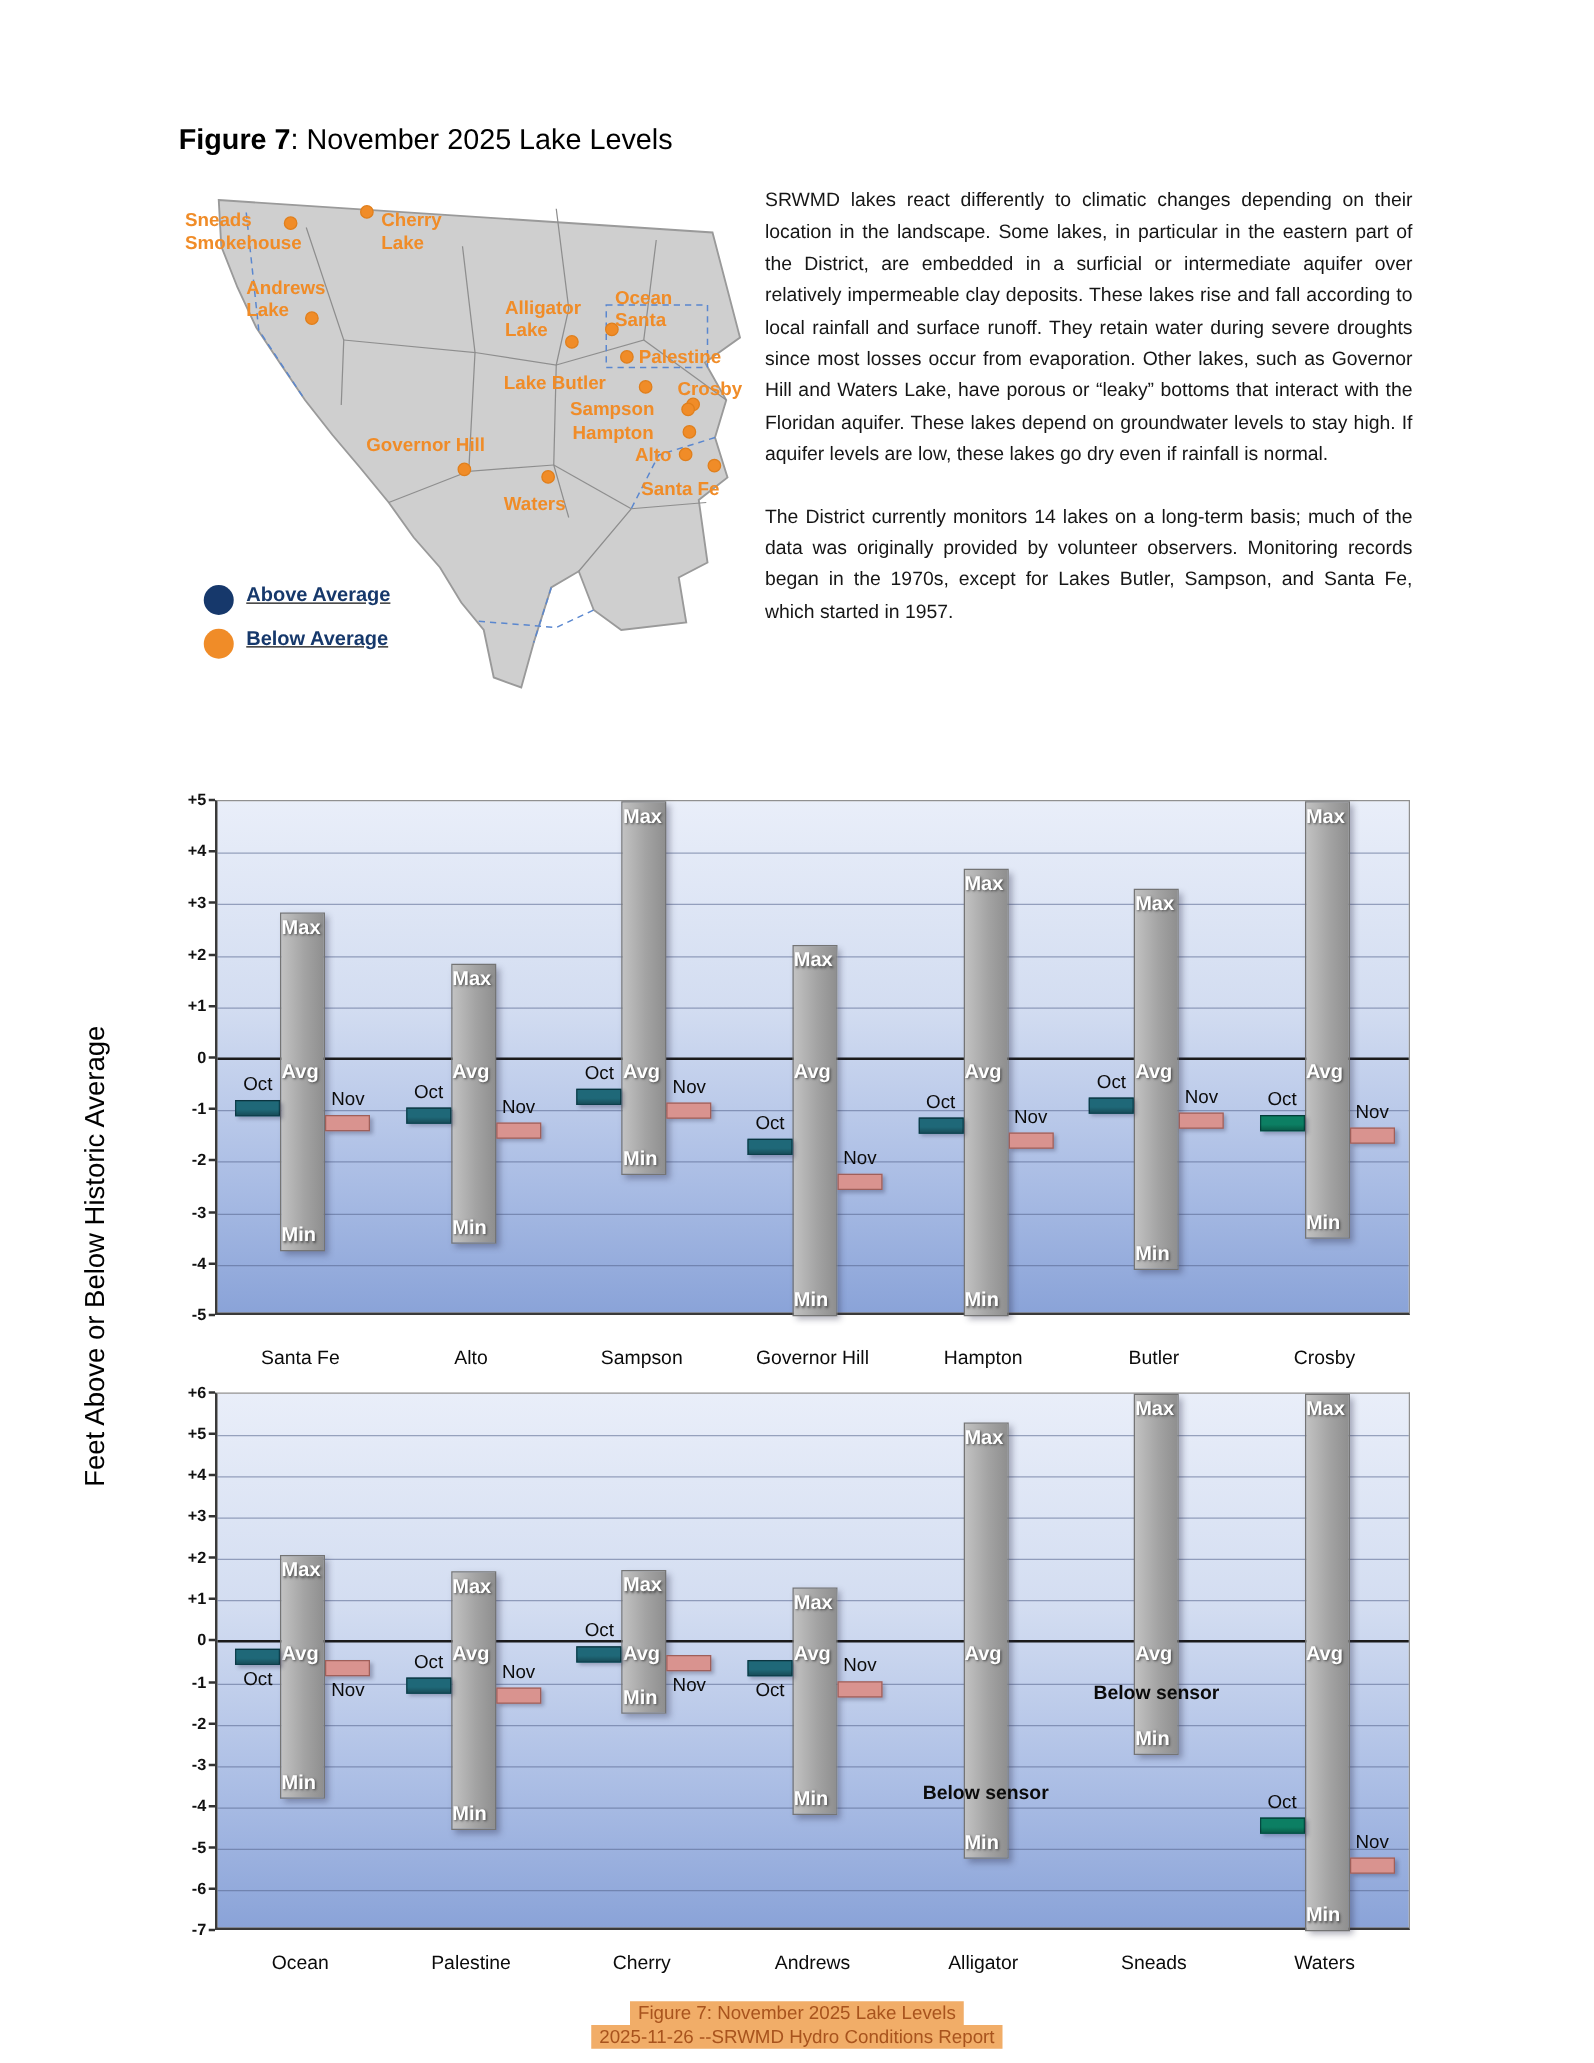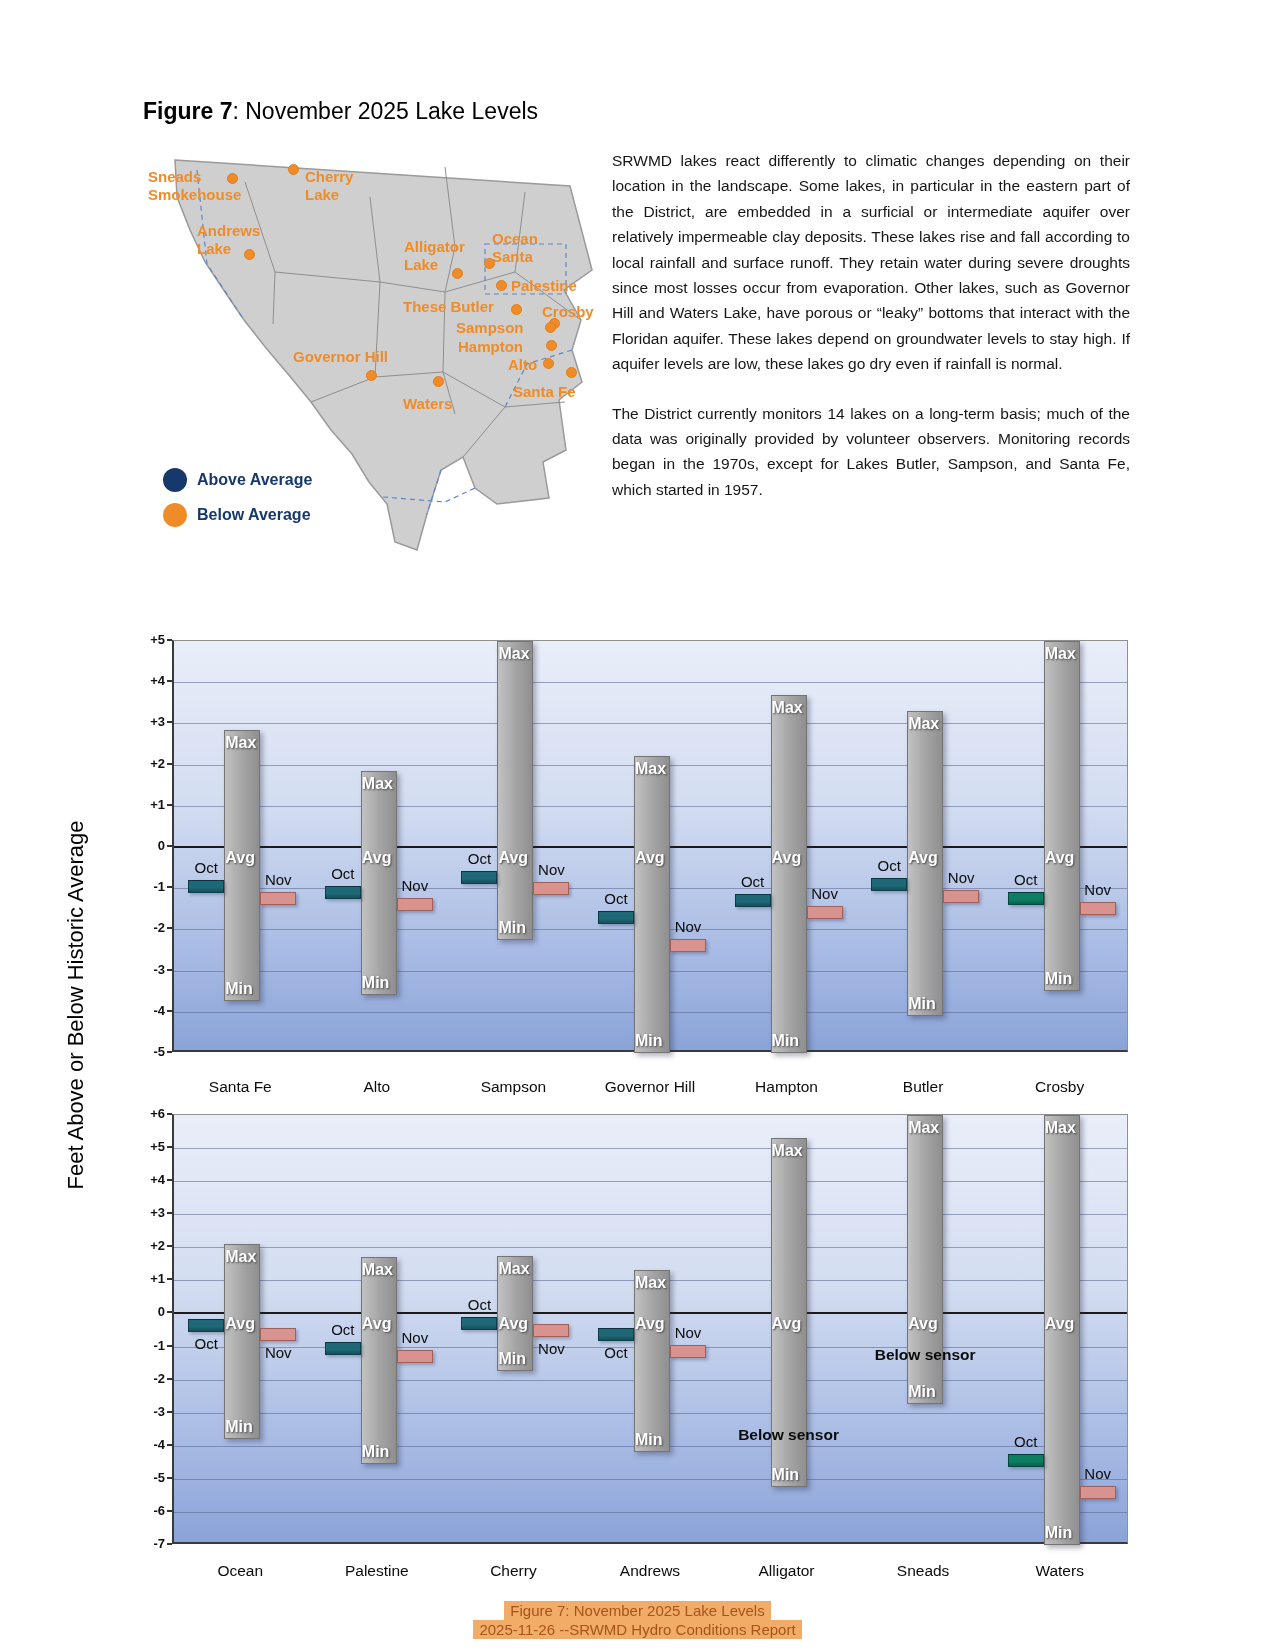--- a/index.html
+++ b/index.html
@@ -8,21 +8,21 @@
 
   
   .title{position:absolute;left:143px;top:98px;font-size:23px;color:#000;}
   .title .b{font-weight:bold;}
 
   
   #map{position:absolute;left:145px;top:152px;width:458px;height:408px;}
   #map svg{position:absolute;left:0;top:0;}
   .map-label{position:absolute;font-size:15px;font-weight:bold;color:#f08c28;line-height:18px;white-space:nowrap;}
   .map-dot{position:absolute;width:11px;height:11px;border-radius:50%;background:#f08c28;border:1px solid #e07f1c;box-sizing:border-box;}
-  .legend-item{position:absolute;display:flex;align-items:center;}
+  .legend-item{position:absolute;display:flex;text-decoration:underline;}
   .legend-circle{width:24px;height:24px;border-radius:50%;margin-right:10px;flex:0 0 auto;}
   .legend-text{font-size:16px;font-weight:bold;color:#16386b;}
 
   
   #text-col{position:absolute;left:612px;top:148px;width:518px;font-size:15.5px;line-height:1.64;text-align:justify;color:#161616;}
   #text-col p{margin:0 0 24px 0;}
 
   
   .yaxis-label{position:absolute;left:76px;top:1005px;transform:translate(-50%,-50%) rotate(-90deg);
                font-size:22px;color:#000;white-space:nowrap;}
@@ -109,21 +109,21 @@
         <div class="map-label" style="left: 347px; top: 78px;">
           <div>Ocean</div>
           <div>Santa</div>
         </div>
         <div class="map-dot" style="left: 339px; top: 106px; background: rgb(240, 140, 40);"></div>
         <div class="map-label" style="left: 366px; top: 125px;">
           <div>Palestine</div>
         </div>
         <div class="map-dot" style="left: 351px; top: 128px; background: rgb(240, 140, 40);"></div>
         <div class="map-label" style="left: 258px; top: 146px;">
-          <div>These Butler</div>
+          <div>Lake Butler</div>
         </div>
         <div class="map-dot" style="left: 366px; top: 152px; background: rgb(240, 140, 40);"></div>
         <div class="map-label" style="left: 397px; top: 151px;">
           <div>Crosby</div>
         </div>
         <div class="map-dot" style="left: 404px; top: 166px; background: rgb(240, 140, 40);"></div>
         <div class="map-label" style="left: 311px; top: 167px;">
           <div>Sampson</div>
         </div>
         <div class="map-dot" style="left: 400px; top: 170px; background: rgb(240, 140, 40);"></div>

